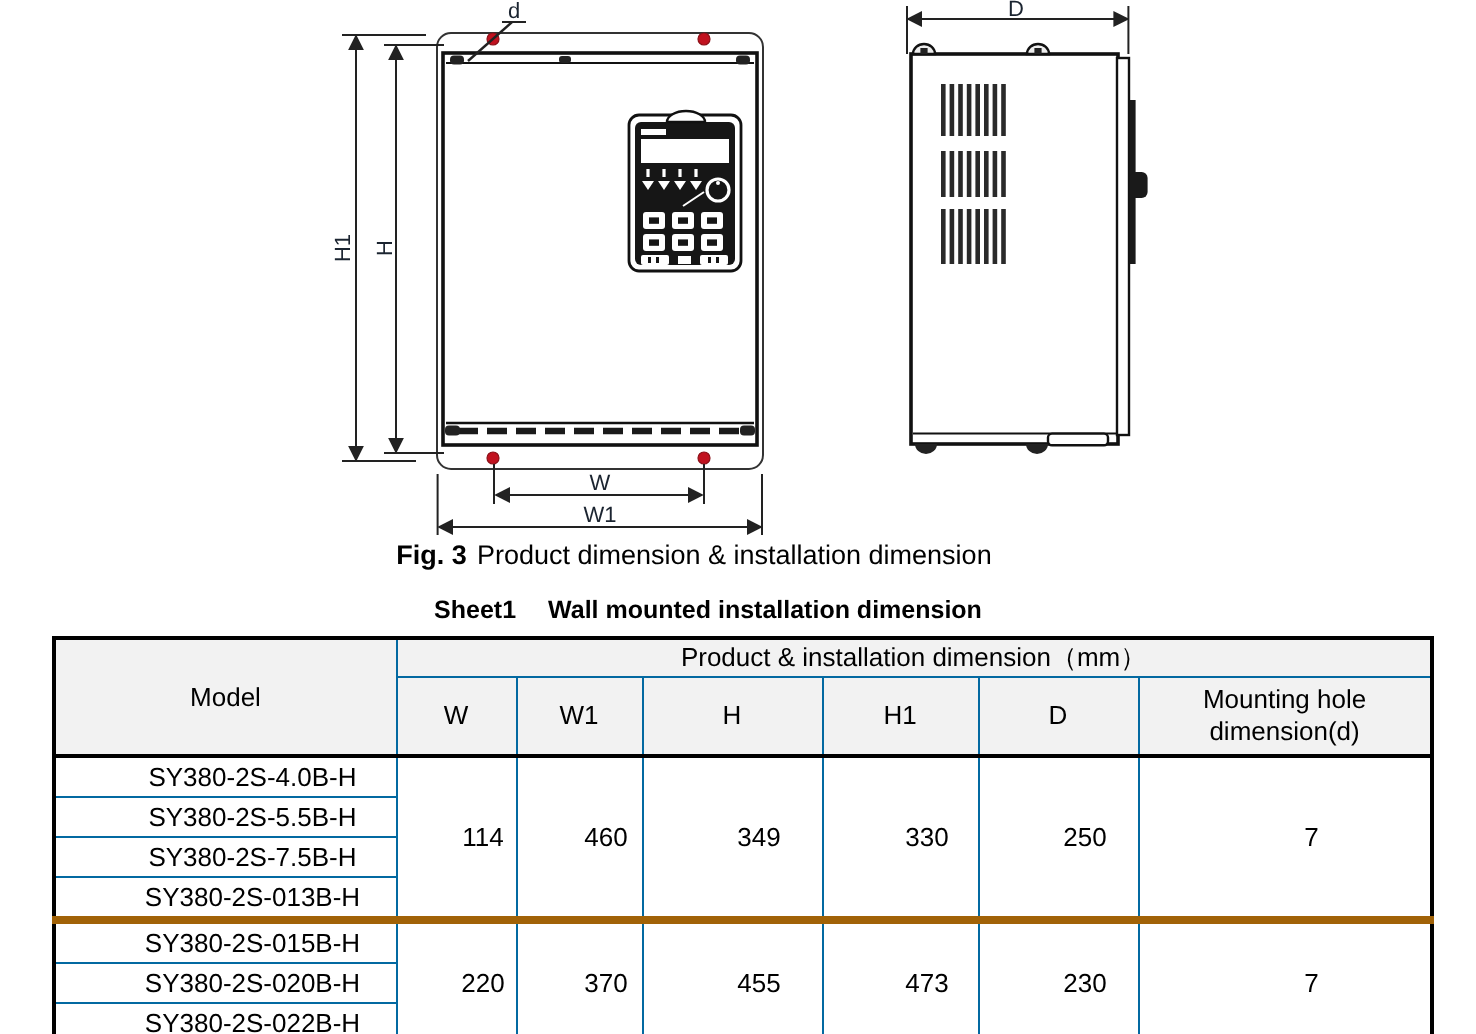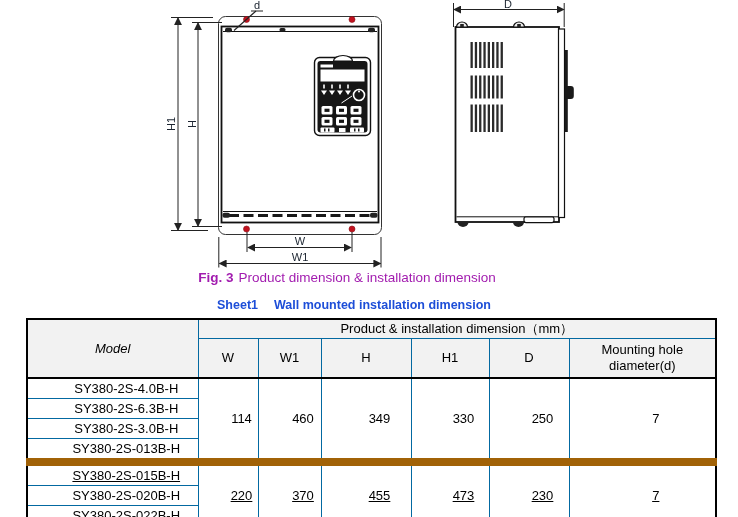--- a/index.html
+++ b/index.html
@@ -5,42 +5,42 @@
   html,body{margin:0;padding:0;background:#fff;}
   body{
     width:738px;height:517px;overflow:hidden;position:relative;
     font-family:"Liberation Sans",sans-serif;color:#000;
   }
   .figure-area{position:relative;width:738px;height:268px;}
   .figure-area svg{display:block;}
   svg text{font-family:"Liberation Sans",sans-serif;font-size:11px;fill:#1b2430;}
   .fig-caption{
     width:738px;box-sizing:border-box;padding-right:44px;margin-top:2px;
-    text-align:center;font-size:13.5px;color:#a21caf;
+    text-align:center;font-size:13.5px;color:#000000;
   }
   .fig-caption .cap-prefix{font-weight:bold;margin-right:5px;}
   .sheet-title{
     width:738px;box-sizing:border-box;padding-right:30px;margin-top:13px;
-    text-align:center;font-size:12.5px;font-weight:bold;color:#1d4ed8;
+    text-align:center;font-size:12.5px;font-weight:bold;color:#000000;
   }
   .sheet-title .title-prefix{margin-right:16px;}
   table.dim-table{
     border-collapse:collapse;table-layout:fixed;width:689px;
     margin:6px 0 0 26px;font-size:13px;border:2px solid #000;
   }
   .dim-table th,.dim-table td{
     border:1px solid #0369a1;text-align:center;vertical-align:middle;
     padding:0;font-weight:normal;color:#000;
   }
   .dim-table thead th{background:var(--header-bg,#f2f2f2);}
   .dim-table tr.hrow1 th{height:17px;font-size:13px;}
   .dim-table tr.hrow2 th{height:38px;line-height:1.2;border-bottom:2px solid #000;}
-  .dim-table th.model-h{border-bottom:2px solid #000;font-style:italic;}
+  .dim-table th.model-h{border-bottom:2px solid #000;}
   .dim-table tbody td{height:19px;line-height:19px;padding-left:27px;}
-  .dim-table tbody tr.group-start td{border-top:8px solid #a16207;text-decoration:underline;}
+  .dim-table tbody tr.group-start td{border-top:4px solid #a16207;}
 </style>
 </head>
 <body>
 
 <div class="figure-area">
 <svg width="738" height="268" viewBox="0 0 738 268">
   <defs>
     <marker id="arr" viewBox="0 0 9 9" refX="8" refY="4.5" markerWidth="8" markerHeight="8" orient="auto-start-reverse">
       <path d="M0,0 L9,4.5 L0,9 Z" fill="#222"></path>
     </marker>
@@ -220,38 +220,38 @@
     <tr class="hrow1">
       <th class="model-h" rowspan="2">Model</th>
       <th colspan="6">Product &amp; installation dimension（mm）</th>
     </tr>
     <tr class="hrow2">
       <th>W</th>
       <th>W1</th>
       <th>H</th>
       <th>H1</th>
       <th>D</th>
-      <th>Mounting hole diameter(d)</th>
+      <th>Mounting hole dimension(d)</th>
     </tr>
   </thead>
   <tbody>
       <tr>
         <td>SY380-2S-4.0B-H</td>
         <td rowspan="4">114</td>
         <td rowspan="4">460</td>
         <td rowspan="4">349</td>
         <td rowspan="4">330</td>
         <td rowspan="4">250</td>
         <td rowspan="4">7</td>
       </tr>
       <tr>
-        <td>SY380-2S-6.3B-H</td>
-      </tr>
-      <tr>
-        <td>SY380-2S-3.0B-H</td>
+        <td>SY380-2S-5.5B-H</td>
+      </tr>
+      <tr>
+        <td>SY380-2S-7.5B-H</td>
       </tr>
       <tr>
         <td>SY380-2S-013B-H</td>
       </tr>
       <tr class="group-start">
         <td>SY380-2S-015B-H</td>
         <td rowspan="3">220</td>
         <td rowspan="3">370</td>
         <td rowspan="3">455</td>
         <td rowspan="3">473</td>

